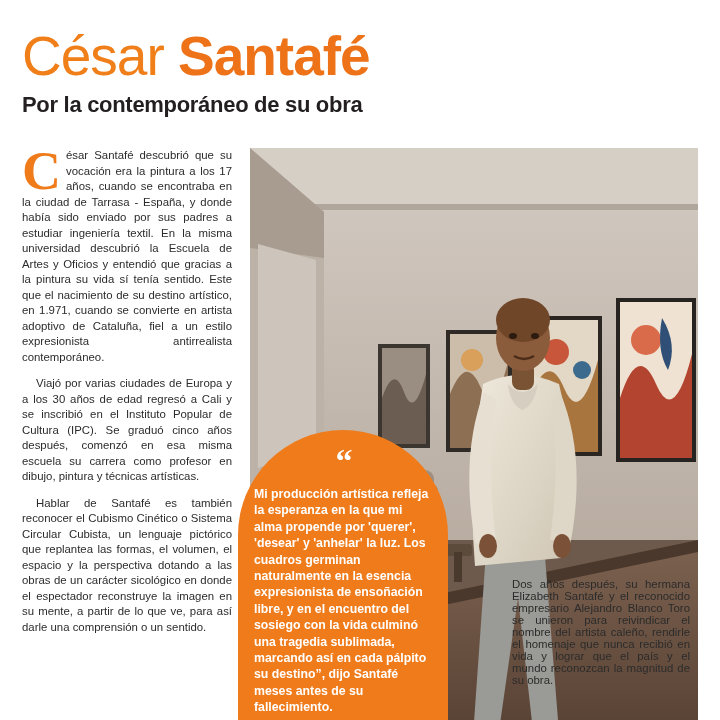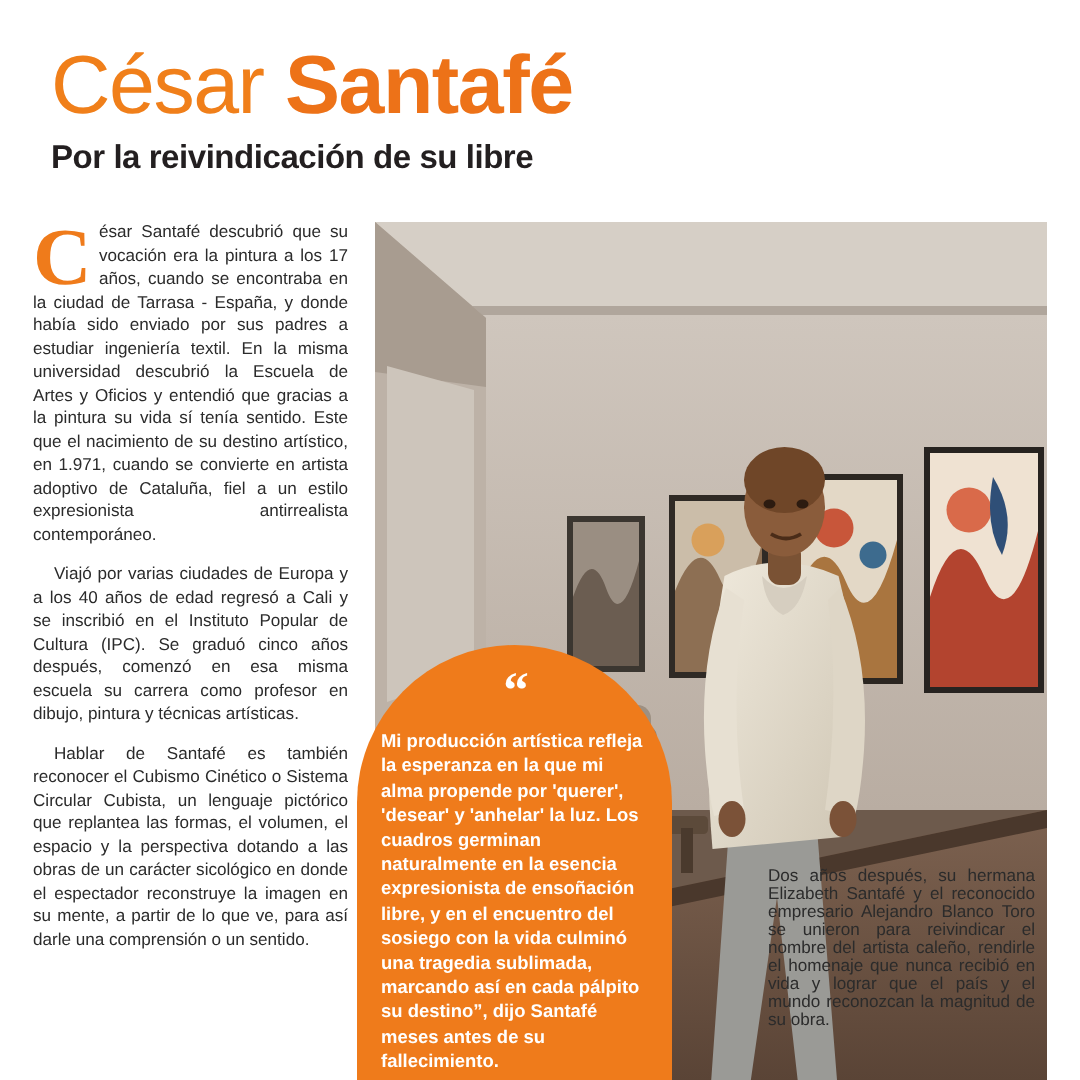--- a/index.html
+++ b/index.html
@@ -18,21 +18,21 @@
     position: relative;
     width: 720px;
     height: 720px;
     background: #ffffff;
     overflow: hidden;
   }
 
   
   .masthead {
     position: absolute;
-    left: 34px;
+    left: 22px;
     top: 26px;
     width: 676px;
   }
   .title {
     font-size: 55px;
     line-height: 60px;
     letter-spacing: -1px;
     white-space: nowrap;
   }
   .title .t-light {
@@ -138,21 +138,21 @@
 </style>
 </head>
 <body>
 
 <div class="page">
 
   <div class="masthead">
     <div class="title">
       <span class="t-light">César </span><span class="t-bold">Santafé</span>
     </div>
-    <div class="subtitle">Por la reivindicación de su libre</div>
+    <div class="subtitle">Por la contemporáneo de su obra</div>
   </div>
 
   <div class="photo">
     <svg width="448" height="572" viewBox="0 0 448 572" xmlns="http://www.w3.org/2000/svg">
       <defs>
         <linearGradient id="wallg" x1="0" y1="0" x2="0" y2="1">
           <stop offset="0" stop-color="#cfc6bd"></stop>
           <stop offset="1" stop-color="#b9ada2"></stop>
         </linearGradient>
         <linearGradient id="floorg" x1="0" y1="0" x2="0" y2="1">
@@ -239,21 +239,21 @@
         <ellipse cx="285" cy="188" rx="4" ry="3" fill="#2c1b10"></ellipse>
         <path d="M264 208 q10 6 20 0" stroke="#4a2c18" stroke-width="2.5" fill="none"></path>
       </g>
 
       <rect x="0" y="0" width="448" height="572" fill="none"></rect>
     </svg>
   </div>
 
   <div class="col-left">
     <p class="first"><span class="dropcap">C</span><span>ésar Santafé descubrió que su vocación era la pintura a los 17 años, cuando se encontraba en la ciudad de Tarrasa - España, y donde había sido enviado por sus padres a estudiar ingeniería textil. En la misma universidad descubrió la Escuela de Artes y Oficios y entendió que gracias a la pintura su vida sí tenía sentido. Este que el nacimiento de su destino artístico, en 1.971, cuando se convierte en artista adoptivo de Cataluña, fiel a un estilo expresionista antirrealista contemporáneo.</span></p>
-    <p>Viajó por varias ciudades de Europa y a los 40 años de edad regresó a Cali y se inscribió en el Instituto Popular de Cultura (IPC). Se graduó cinco años después, comenzó en esa misma escuela su carrera como profesor en dibujo, pintura y técnicas artísticas.</p>
+    <p>Viajó por varias ciudades de Europa y a los 30 años de edad regresó a Cali y se inscribió en el Instituto Popular de Cultura (IPC). Se graduó cinco años después, comenzó en esa misma escuela su carrera como profesor en dibujo, pintura y técnicas artísticas.</p>
     <p>Hablar de Santafé es también reconocer el Cubismo Cinético o Sistema Circular Cubista, un lenguaje pictórico que replantea las formas, el volumen, el espacio y la perspectiva dotando a las obras de un carácter sicológico en donde el espectador reconstruye la imagen en su mente, a partir de lo que ve, para así darle una comprensión o un sentido.</p>
   </div>
 
   <div class="quote-badge">
     <div class="quote-mark">“</div>
     <div class="quote-text">Mi producción artística refleja la esperanza en la que mi alma propende por 'querer', 'desear' y 'anhelar' la luz. Los cuadros germinan naturalmente en la esencia expresionista de ensoñación libre, y en el encuentro del sosiego con la vida culminó una tragedia sublimada, marcando así en cada pálpito su destino”, dijo Santafé meses antes de su fallecimiento.</div>
   </div>
 
   <div class="col-right">
     <p>Dos años después, su hermana Elizabeth Santafé y el reconocido empresario Alejandro Blanco Toro se unieron para reivindicar el nombre del artista caleño, rendirle el homenaje que nunca recibió en vida y lograr que el país y el mundo reconozcan la magnitud de su obra.</p>

